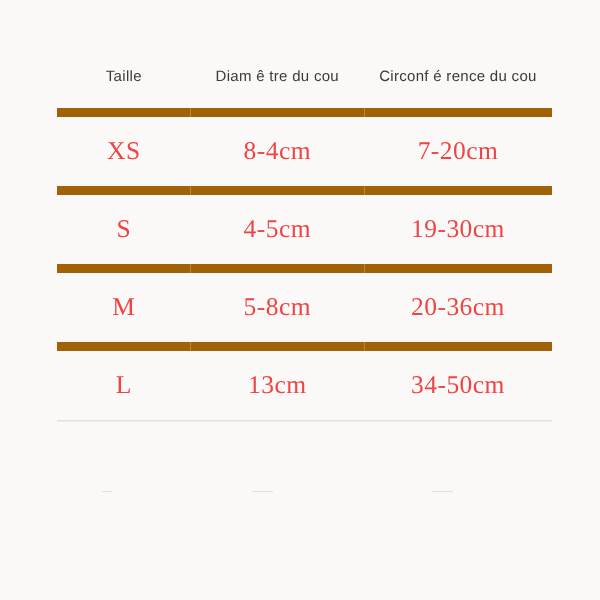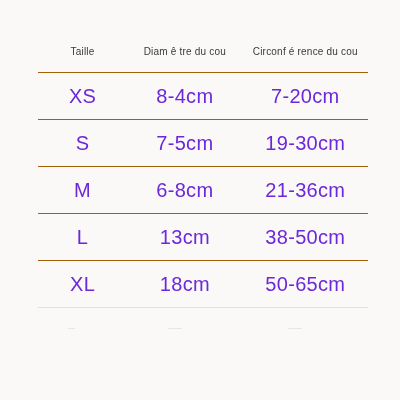--- a/index.html
+++ b/index.html
@@ -35,40 +35,41 @@
     width: 330px;
     height: 290px;
   }
   table.size-table {
     width: 100%;
     border-collapse: collapse;
     table-layout: fixed;
   }
   table.size-table th,
   table.size-table td {
-    border-bottom: 1px solid #a16207;
+    border-bottom: 6px solid #a16207;
     text-align: center;
     color: #2e2e2e;
     padding: 0;
   }
   table.size-table thead th {
     font-weight: normal;
     font-size: 10px;
     line-height: 13px;
     height: 42px;
     vertical-align: middle;
     color: #3a3a3a;
     letter-spacing: 0.2px;
   }
   table.size-table tbody td {
-    font-size: 20px;
+    font-size: 17px;
     height: 46px;
     vertical-align: middle;
-    color: #6d28d9;
+    color: #ef4444;
     letter-spacing: 0.3px;
+    font-family: Liberation Serif, serif;
   }
   table.size-table tbody tr:last-child td {
     border-bottom: 1px solid #e3e0db;
   }
   .col-size   { width: 27%; }
   .col-diam   { width: 35%; }
   .col-circ   { width: 38%; }
 
   
   .bottom-marks {
@@ -104,37 +105,32 @@
           </tr>
         </thead>
         <tbody>
           <tr>
             <td>XS</td>
             <td>8-4cm</td>
             <td>7-20cm</td>
           </tr>
           <tr>
             <td>S</td>
-            <td>7-5cm</td>
+            <td>4-5cm</td>
             <td>19-30cm</td>
           </tr>
           <tr>
             <td>M</td>
-            <td>6-8cm</td>
-            <td>21-36cm</td>
+            <td>5-8cm</td>
+            <td>20-36cm</td>
           </tr>
           <tr>
             <td>L</td>
             <td>13cm</td>
-            <td>38-50cm</td>
-          </tr>
-          <tr>
-            <td>XL</td>
-            <td>18cm</td>
-            <td>50-65cm</td>
+            <td>34-50cm</td>
           </tr>
         </tbody>
       </table>
     </div>
 
     <div class="bottom-marks">
       <span class="bm-1">—</span>
       <span class="bm-2">——</span>
       <span class="bm-3">——</span>
     </div>

